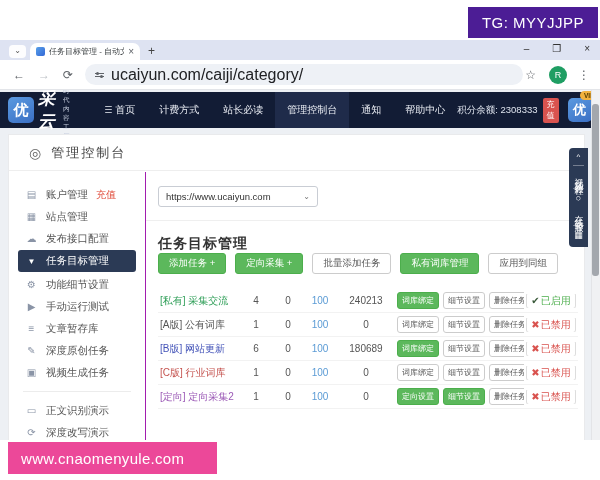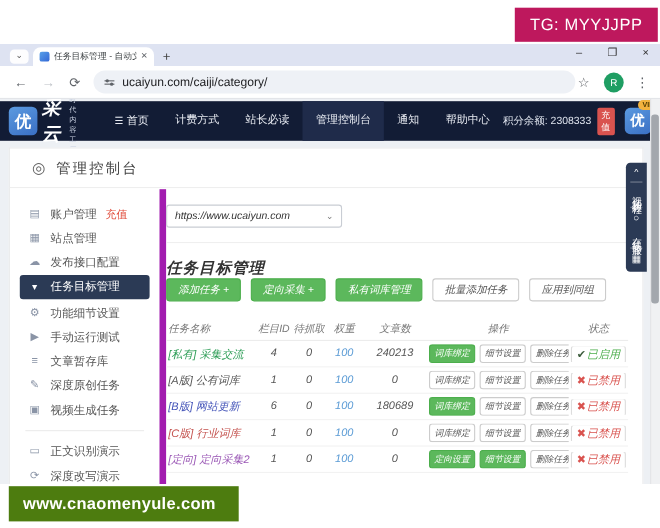--- a/index.html
+++ b/index.html
@@ -1,26 +1,26 @@
 <!DOCTYPE html>
 <html><head>
 <meta charset="utf-8">
 <style>
   * { margin:0; padding:0; box-sizing:border-box; }
   html,body { width:600px; height:480px; }
   body { font-family:"Liberation Sans","DejaVu Sans",sans-serif; background:#fff; }
   .stage { position:relative; width:600px; height:480px; background:#fff; overflow:hidden; }
 
   
-  .tg-box { position:absolute; left:468px; top:7px; width:130px; height:31px; background:#be185d;
+  .tg-box { position:absolute; left:468px; top:7px; width:130px; height:31px; background:#4c1d95;
             color:#fff; font-size:15px; display:flex; align-items:center; justify-content:center;
             letter-spacing:.5px; z-index:60; }
-  .watermark { position:absolute; left:8px; top:442px; width:209px; height:32px; background:#4d7c0f;
+  .watermark { position:absolute; left:8px; top:442px; width:209px; height:32px; background:#ec4899;
             color:#fff; font-size:15px; display:flex; align-items:center; padding-left:13px;
-            letter-spacing:.3px; z-index:60;font-weight:bold; }
+            letter-spacing:.3px; z-index:60; }
 
   
   .tabstrip { position:absolute; left:0; top:40px; width:600px; height:20px; background:#dee3f2; }
   .tab-search { position:absolute; left:9px; top:45px; width:17px; height:13px; background:#fdfdfe;
             border-radius:4px; font-size:8px; color:#555; text-align:center; line-height:12px; }
   .tab { position:absolute; left:30px; top:43px; width:110px; height:17px; background:#fff;
             border-radius:7px 7px 0 0; display:flex; align-items:center; padding:0 6px; gap:4px; }
   .tab-favicon { width:9px; height:9px; border-radius:2px; flex:0 0 9px;
             background:linear-gradient(135deg,#58a0e8,#3367d6); }
   .tab-title { font-size:8px; color:#3c4043; white-space:nowrap; overflow:hidden; flex:1; }
@@ -32,21 +32,21 @@
   .urlbar { position:absolute; left:0; top:60px; width:600px; height:30px; background:#fff;
             border-bottom:1px solid #e3e5e9; display:flex; align-items:center; }
   .nav-ic { font-size:12px; color:#5f6368; margin-left:13px; }
   .nav-ic.disabled { color:#bdc1c6; }
   .url-pill { margin-left:12px; width:438px; height:21px; background:#eef1f6; border-radius:11px;
             display:flex; align-items:center; padding:0 10px; gap:7px; }
   .tune-icon { display:inline-flex; flex-direction:column; gap:2px; }
   .tune-icon i { display:block; width:9px; height:1px; background:#5f6368; position:relative; }
   .tune-icon i::after { content:""; position:absolute; top:-1px; width:3px; height:3px; border-radius:50%; background:#5f6368; }
   .tune-icon i:nth-child(1)::after { left:1px; } .tune-icon i:nth-child(2)::after { left:5px; }
-  .url-text { font-size:11px; color:#202124; }
+  .url-text { font-size:16px; color:#202124; }
   .star-icon { margin-left:auto; font-size:12px; color:#5f6368; }
   .profile-dot { width:18px; height:18px; border-radius:50%; background:#1f9e63; color:#fff;
             font-size:9px; display:flex; align-items:center; justify-content:center; margin-left:13px; }
   .dots-icon { font-size:12px; color:#5f6368; margin:0 10px 0 11px; }
 
   
   .viewport { position:absolute; left:0; top:90px; width:600px; height:350px; background:#edf0f4; overflow:hidden; }
 
   .navbar { position:absolute; left:0; top:2px; width:600px; height:36px; background:#121c35;
             display:flex; align-items:center; color:#fff; }
@@ -78,22 +78,22 @@
   .sidebar { position:absolute; left:0; top:37px; bottom:0; width:136px; padding-top:12px; }
   .side-item { height:21px; display:flex; align-items:center; padding-left:16px; gap:8px;
             font-size:10.5px; color:#555; margin-bottom:1px; }
   .si-icon { width:13px; font-size:10px; color:#8a94a6; text-align:center; flex:0 0 13px; }
   .side-item.active { background:#2b3a55; color:#fff; margin:1px 9px 2px 9px; border-radius:3px;
             height:22px; padding-left:7px; }
   .side-item.active .si-icon { color:#fff; font-size:8px; }
   .si-badge { color:#e04b3a; font-size:10px; }
   .side-divider { height:1px; background:#ececec; margin:8px 14px; }
 
-  .main { position:absolute; left:136px; top:37px; right:0; bottom:0; border-left:6px solid #a21caf;
-            padding:14px 14px 0 0; overflow:hidden;font-style:italic; }
+  .main { position:absolute; left:136px; top:37px; right:0; bottom:0; border-left:1px solid #a21caf;
+            padding:14px 14px 0 12px; overflow:hidden; }
   .domain-select { width:160px; height:21px; border:1px solid #c9cdd4; border-radius:3px; background:#fff;
             display:flex; align-items:center; justify-content:space-between; padding:0 7px;
             font-size:9.5px; color:#333; }
   .sel-chevron { color:#777; font-size:8px; }
   .main-divider { height:1px; background:#efefef; margin:13px 0 0 -16px; }
   .section-title { font-size:14px; font-weight:bold; color:#333; margin-top:14px; letter-spacing:1px; }
   .toolbar { display:flex; gap:9px; }
   .tb-btn { height:21px; padding:0 10px; font-size:9.5px; border-radius:3px; display:flex; align-items:center;
             white-space:nowrap; cursor:default; }
   .tb-btn.green { background:#5cb85c; border:1px solid #4cae4c; color:#fff; }
@@ -247,35 +247,26 @@
         <div class="domain-select">
           <span>https://www.ucaiyun.com</span>
           <span class="sel-chevron">⌄</span>
         </div>
         <div class="main-divider"></div>
         <div class="section-title">任务目标管理</div>
 
         <div class="toolbar">
           <span class="tb-btn green">添加任务 +</span>
           <span class="tb-btn green">定向采集 +</span>
+          <span class="tb-btn plain">批量添加任务</span>
           <span class="tb-btn green">私有词库管理</span>
-          <span class="tb-btn plain">批量添加任务</span>
           <span class="tb-btn plain">应用到同组</span>
         </div>
 
         <div class="table">
-          <div class="thead">
-            <span class="c name">任务名称</span>
-            <span class="c">栏目ID</span>
-            <span class="c">待抓取</span>
-            <span class="c">权重</span>
-            <span class="c">文章数</span>
-            <span class="c">操作</span>
-            <span class="c">状态</span>
-          </div>
 
           <div class="trow">
             <span class="c name" style="color: rgb(46, 158, 87);">[私有] 采集交流</span>
             <span class="c">4</span>
             <span class="c">0</span>
             <span class="c weight">100</span>
             <span class="c">240213</span>
             <span class="c actions">
               <span class="act-btn green">词库绑定</span>
               <span class="act-btn">细节设置</span>

